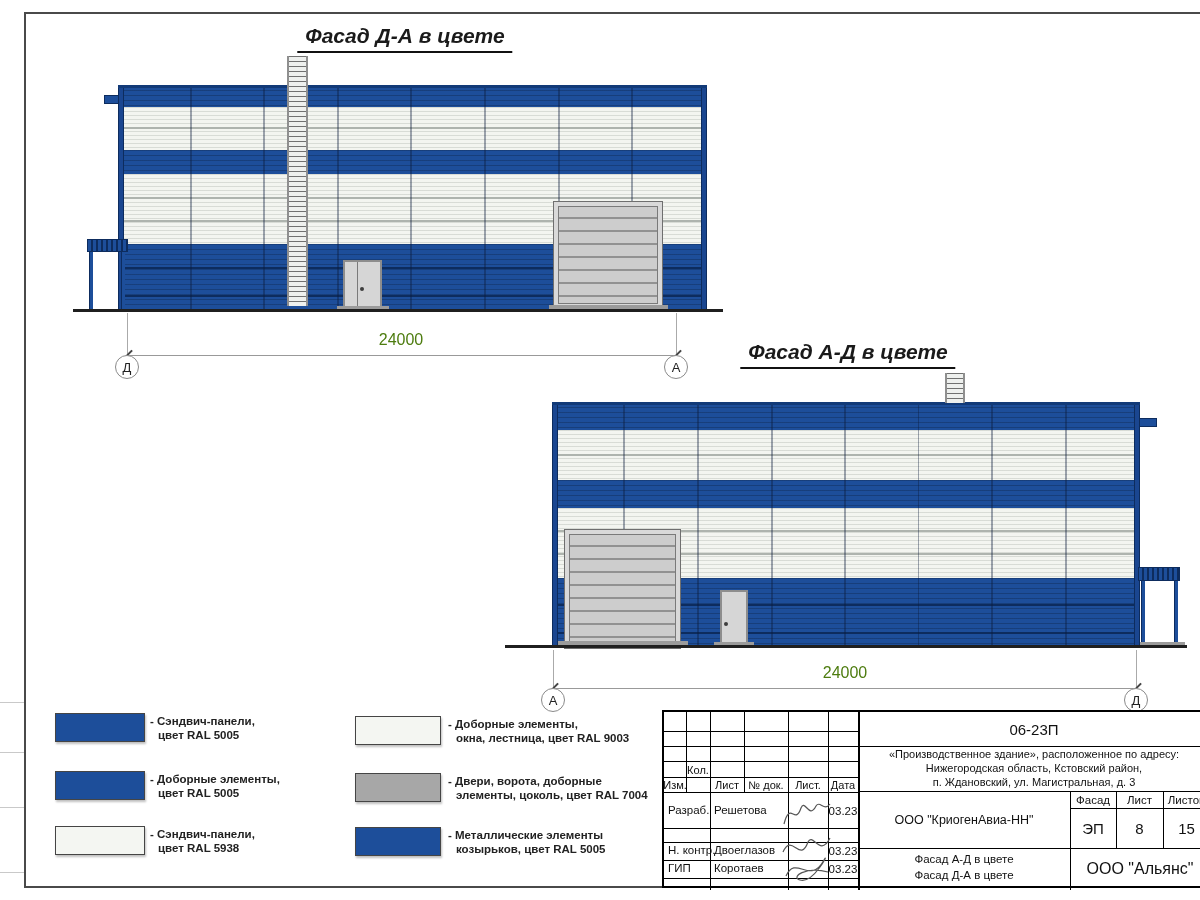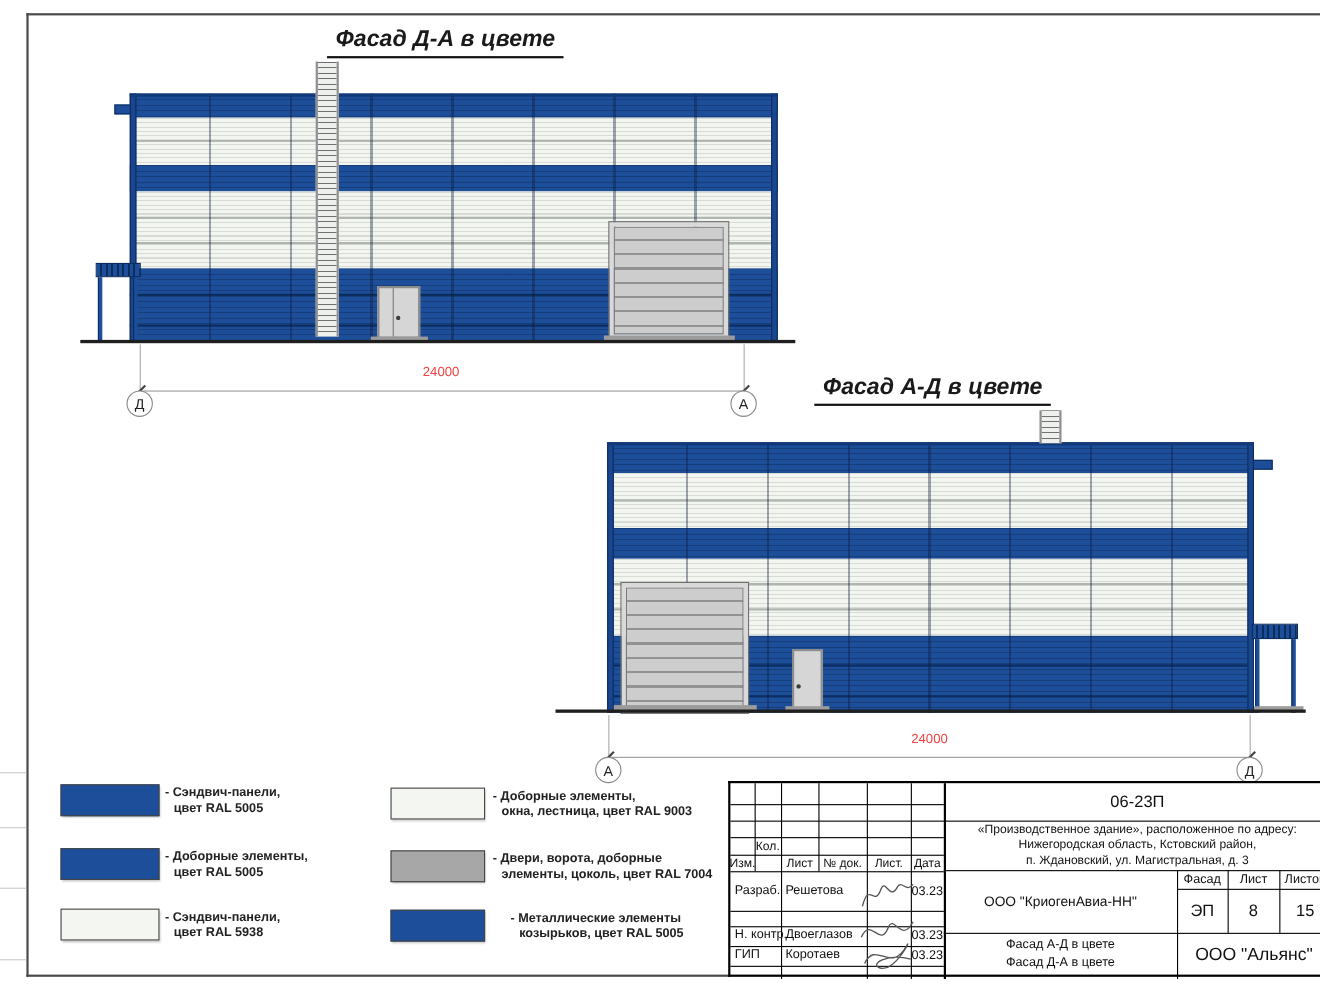--- a/index.html
+++ b/index.html
@@ -39,21 +39,21 @@
   .door .handle{position:absolute;width:4px;height:4px;background:#3d3d3d;border-radius:50%;}
   .ground{position:absolute;height:3px;background:#1f1f1f;}
   .apron{position:absolute;background:#9b9b9b;}
   
   .ext-line{position:absolute;width:1px;background:#aaaaaa;}
   .dim-line{position:absolute;height:1px;background:#999999;}
   .tick{position:absolute;width:13px;height:2px;background:#444;transform:rotate(-45deg);}
   .axis-circle{position:absolute;width:24px;height:24px;border-radius:50%;background:#fff;
      border:1px solid #8a8a8a;box-sizing:border-box;display:flex;align-items:center;justify-content:center;
      font-size:13px;color:#222;}
-  .dim-text{position:absolute;transform:translateX(-50%);font-size:12px;color:#ef4444;}
+  .dim-text{position:absolute;transform:translateX(-50%);font-size:16px;color:#4d7c0f;}
   
   .swatch{position:absolute;border:1px solid #454545;box-sizing:border-box;box-shadow:1px 2px 2px rgba(0,0,0,0.25);}
   .legend-text{position:absolute;font-size:11.5px;line-height:14px;color:#222;font-weight:bold;}
   .legend-text .l2{display:block;padding-left:8px;}
   
   #titleblock{position:absolute;left:662px;top:710px;width:546px;height:178px;
      border:2px solid #000;border-right:none;box-sizing:border-box;background:#fff;}
   .vl{position:absolute;width:1px;background:#000;}
   .hl{position:absolute;height:1px;background:#000;}
   .tb-text{position:absolute;font-size:11.5px;color:#111;white-space:nowrap;}
@@ -173,21 +173,21 @@
     <div class="legend-text" style="left:448px;top:717px;">
       <span>- Доборные элементы,</span>
       <span class="l2">окна, лестница, цвет RAL 9003</span>
     </div>
     <div class="swatch" style="left: 355px; top: 773px; width: 86px; height: 29px; background: rgb(167, 167, 167);"></div>
     <div class="legend-text" style="left:448px;top:774px;">
       <span>- Двери, ворота, доборные</span>
       <span class="l2">элементы, цоколь, цвет RAL 7004</span>
     </div>
     <div class="swatch" style="left: 355px; top: 827px; width: 86px; height: 29px; background: rgb(29, 78, 154);"></div>
-    <div class="legend-text" style="left:448px;top:828px;margin-left:16px;">
+    <div class="legend-text" style="left:448px;top:828px;">
       <span>- Металлические элементы</span>
       <span class="l2">козырьков, цвет RAL 5005</span>
     </div>
   </div>
 
   <div id="titleblock">
 
     <div class="vl" style="left:22px;top:0;height:80px;"></div>
     <div class="vl" style="left:46px;top:0;height:178px;"></div>
     <div class="vl" style="left:80px;top:0;height:80px;"></div>

